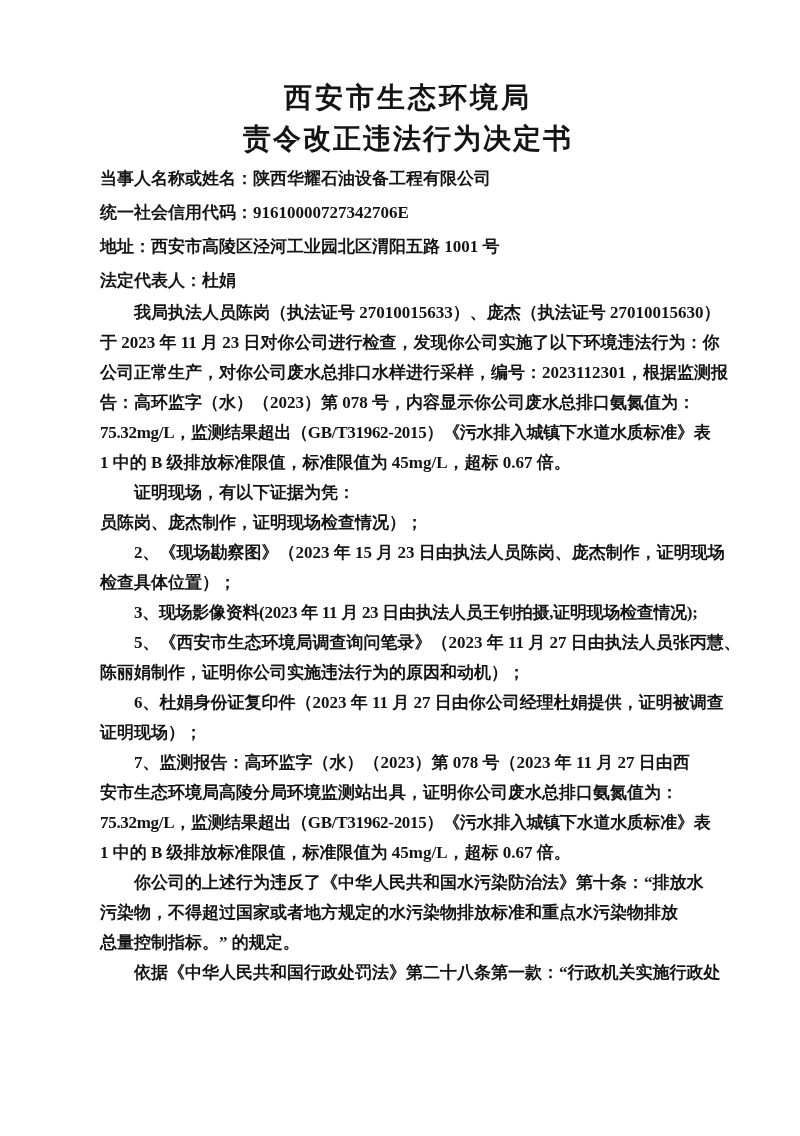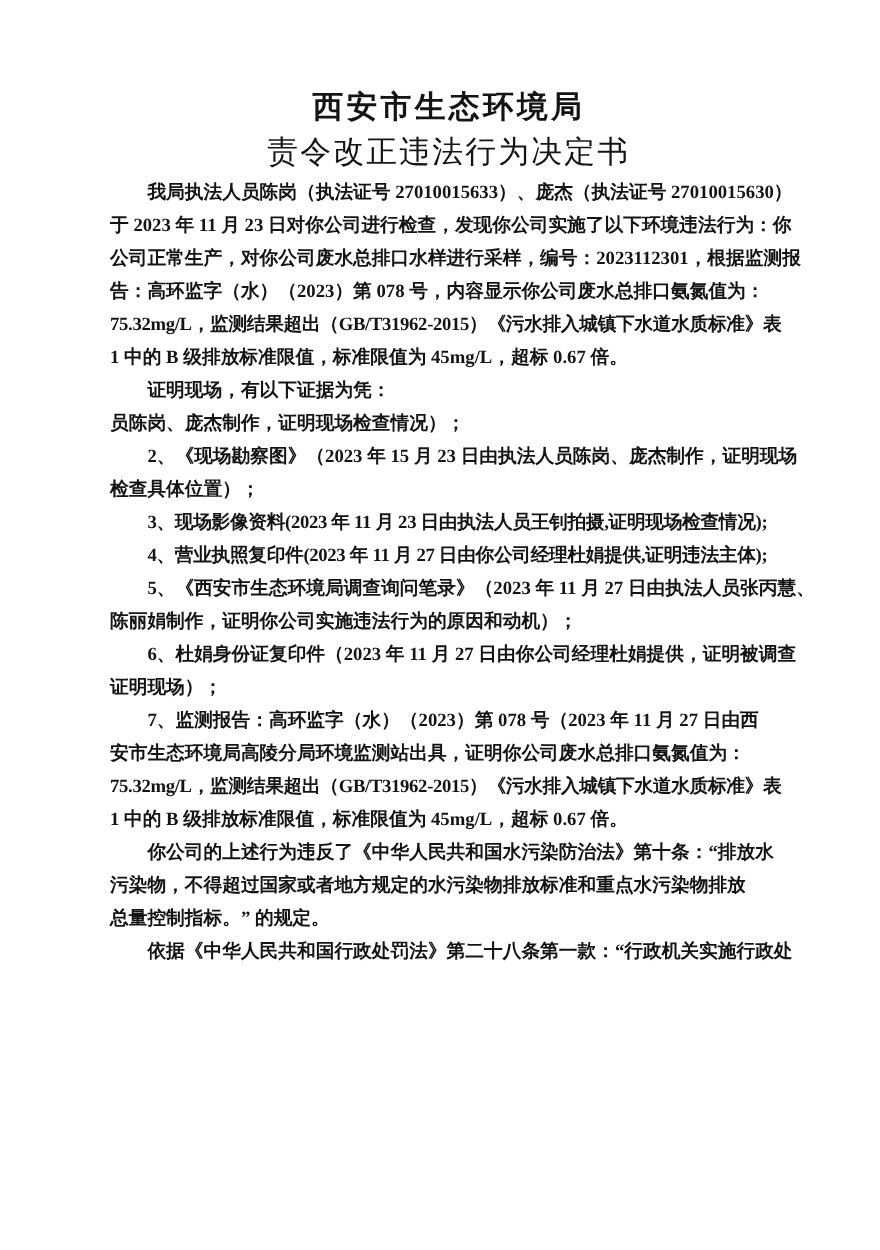--- a/index.html
+++ b/index.html
@@ -18,21 +18,21 @@
   .org-title {
     text-align: center;
     font-size: 28px;
     font-weight: 700;
     letter-spacing: 3px;
     line-height: 40px;
   }
   .doc-title {
     text-align: center;
     font-size: 28px;
-    font-weight: 400;
+    font-weight: 700;
     letter-spacing: 2px;
     line-height: 42px;
   }
   .doc-number {
     text-align: center;
     font-size: 16px;
     font-weight: 600;
     line-height: 26px;
   }
   .party-info { margin-top: 2px; }
@@ -55,34 +55,39 @@
 </head>
 <body>
 
 <div class="page">
 
   <div class="org-title">西安市生态环境局</div>
 
   <div class="doc-title">责令改正违法行为决定书</div>
 
 
+  <div class="party-info">
+      <div class="line">当事人名称或姓名：陕西华耀石油设备工程有限公司</div>
+      <div class="line">统一社会信用代码：91610000727342706E</div>
+      <div class="line">地址：西安市高陵区泾河工业园北区渭阳五路 1001 号</div>
+      <div class="line">法定代表人：杜娟</div>
+    </div>
 
   <div class="body-text">
       <div class="line indent">我局执法人员陈岗（执法证号 27010015633）、庞杰（执法证号 27010015630）</div>
       <div class="line">于 2023 年 11 月 23 日对你公司进行检查，发现你公司实施了以下环境违法行为：你</div>
       <div class="line">公司正常生产，对你公司废水总排口水样进行采样，编号：2023112301，根据监测报</div>
       <div class="line">告：高环监字（水）（2023）第 078 号，内容显示你公司废水总排口氨氮值为：</div>
       <div class="line tight">75.32mg/L，监测结果超出（GB/T31962-2015）《污水排入城镇下水道水质标准》表</div>
       <div class="line">1 中的 B 级排放标准限值，标准限值为 45mg/L，超标 0.67 倍。</div>
       <div class="line indent">证明现场，有以下证据为凭：</div>
       <div class="line">员陈岗、庞杰制作，证明现场检查情况）；</div>
       <div class="line indent">2、《现场勘察图》（2023 年 15 月 23 日由执法人员陈岗、庞杰制作，证明现场</div>
       <div class="line">检查具体位置）；</div>
       <div class="line indent tight">3、现场影像资料(2023 年 11 月 23 日由执法人员王钊拍摄,证明现场检查情况);</div>
-      <div class="line indent tight">4、营业执照复印件(2023 年 11 月 27 日由你公司经理杜娟提供,证明违法主体);</div>
       <div class="line indent">5、《西安市生态环境局调查询问笔录》（2023 年 11 月 27 日由执法人员张丙慧、</div>
       <div class="line">陈丽娟制作，证明你公司实施违法行为的原因和动机）；</div>
       <div class="line indent">6、杜娟身份证复印件（2023 年 11 月 27 日由你公司经理杜娟提供，证明被调查</div>
       <div class="line">证明现场）；</div>
       <div class="line indent">7、监测报告：高环监字（水）（2023）第 078 号（2023 年 11 月 27 日由西</div>
       <div class="line">安市生态环境局高陵分局环境监测站出具，证明你公司废水总排口氨氮值为：</div>
       <div class="line tight">75.32mg/L，监测结果超出（GB/T31962-2015）《污水排入城镇下水道水质标准》表</div>
       <div class="line">1 中的 B 级排放标准限值，标准限值为 45mg/L，超标 0.67 倍。</div>
       <div class="line indent">你公司的上述行为违反了《中华人民共和国水污染防治法》第十条：“排放水</div>
       <div class="line">污染物，不得超过国家或者地方规定的水污染物排放标准和重点水污染物排放</div>

